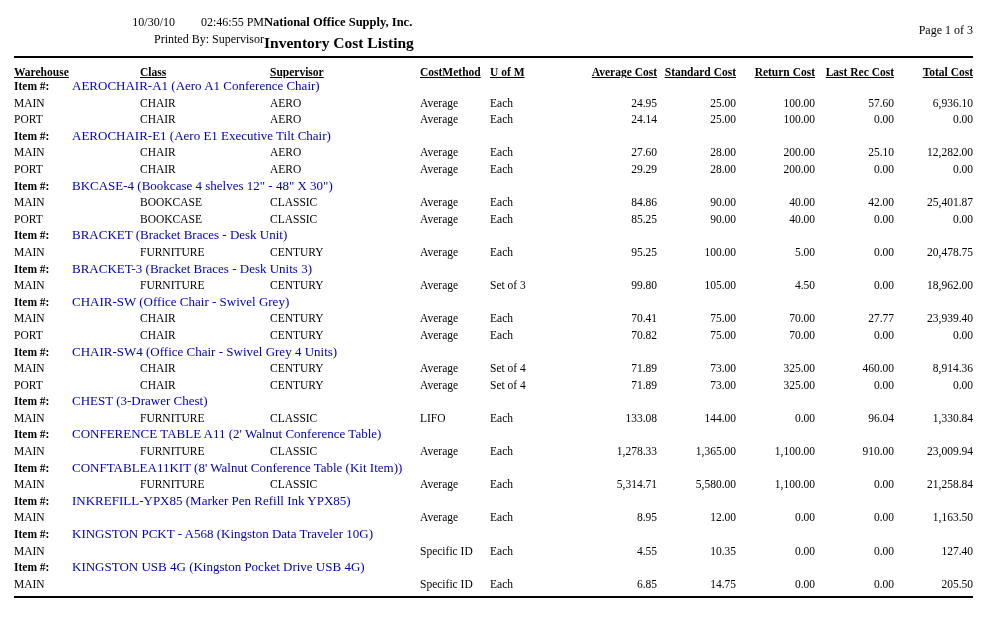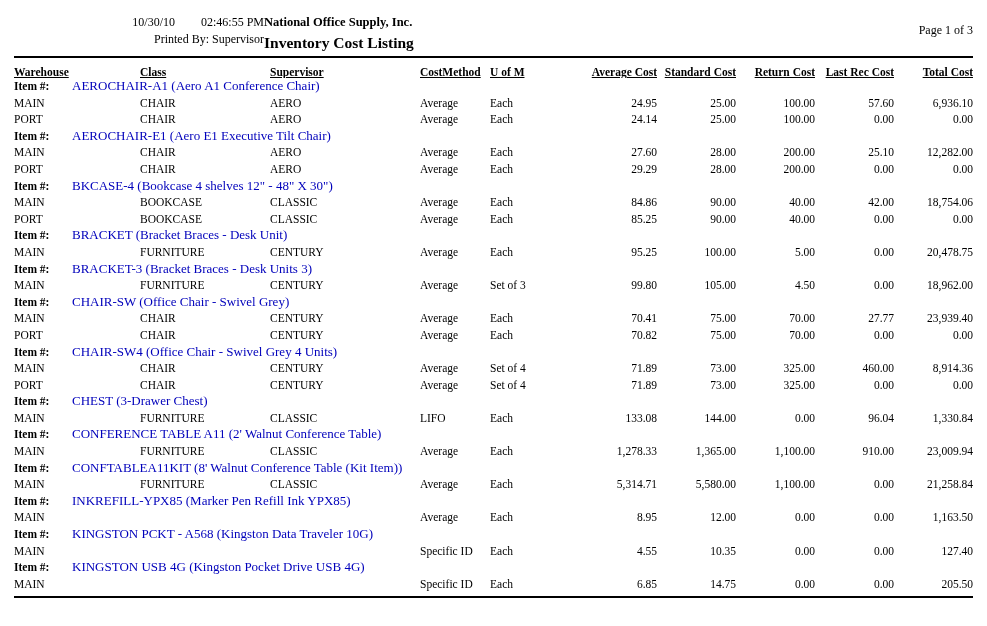--- a/index.html
+++ b/index.html
@@ -198,21 +198,21 @@
   <tr class="data-row">
     <td>MAIN</td>
     <td>BOOKCASE</td>
     <td>CLASSIC</td>
     <td>Average</td>
     <td>Each</td>
     <td class="num">84.86</td>
     <td class="num">90.00</td>
     <td class="num">40.00</td>
     <td class="num">42.00</td>
-    <td class="num">18,754.06</td>
+    <td class="num">25,401.87</td>
   </tr>
 
   <tr class="data-row">
     <td>PORT</td>
     <td>BOOKCASE</td>
     <td>CLASSIC</td>
     <td>Average</td>
     <td>Each</td>
     <td class="num">85.25</td>
     <td class="num">90.00</td>

